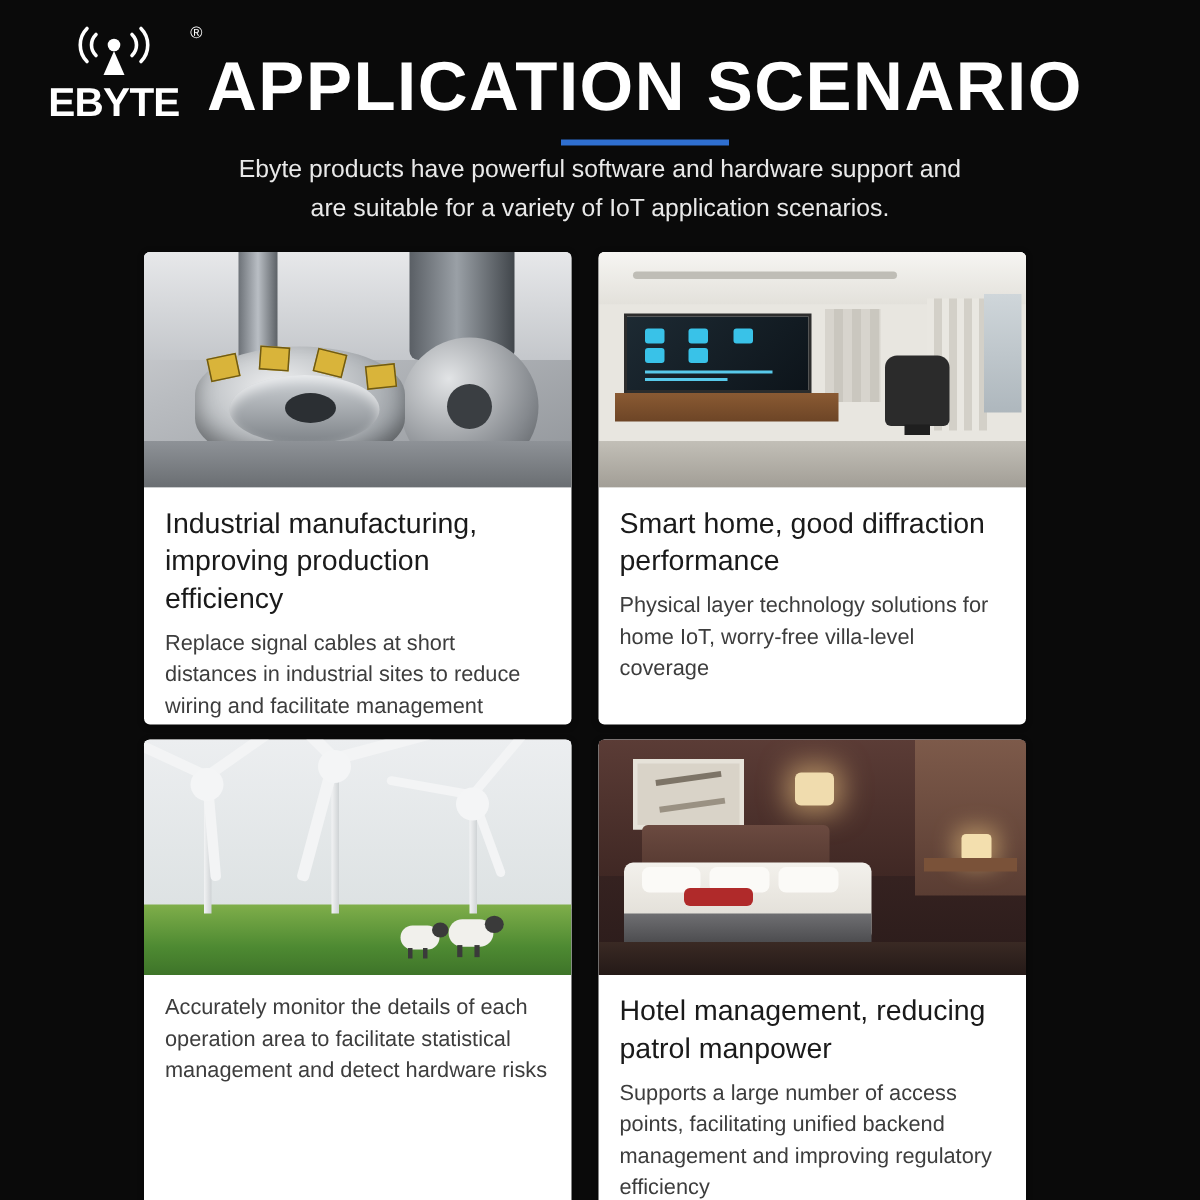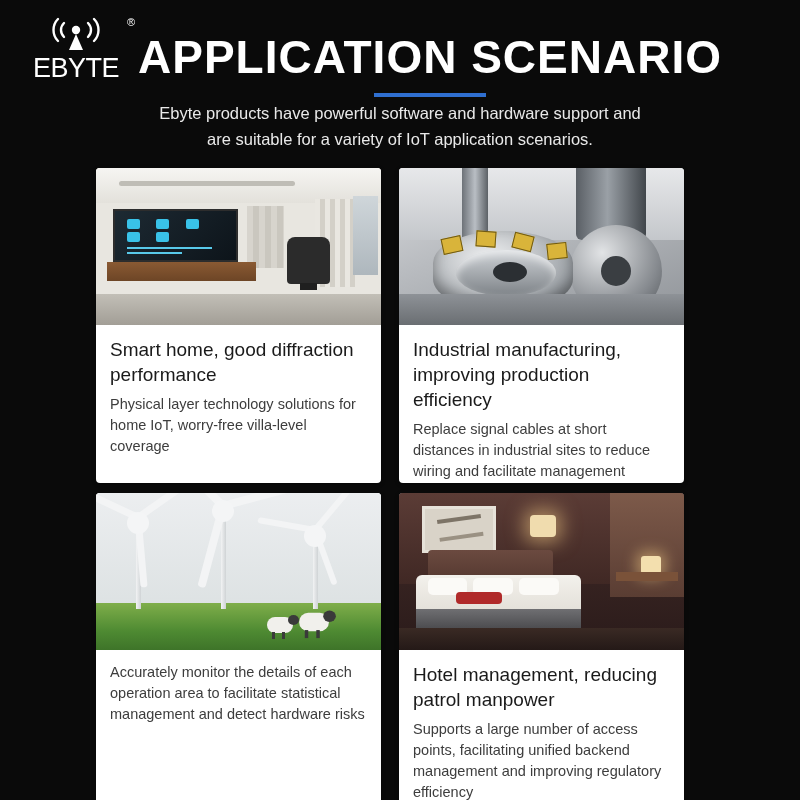--- a/index.html
+++ b/index.html
@@ -30,21 +30,21 @@
   }
   .logo-mark {
     display: block;
     height: 40px;
     position: relative;
   }
   .logo-mark svg { display: block; margin: 0 auto; }
   .logo-word {
     display: block;
     font-size: 27px;
-    font-weight: normal;
+    font-weight: bold;
     letter-spacing: -0.5px;
     line-height: 1;
     margin-top: 1px;
     color: #ffffff;
   }
   .logo-r {
     position: absolute;
     right: 1px; top: 2px;
     font-size: 11px;
     color: #ffffff;
@@ -204,20 +204,43 @@
       <span class="logo-word">EBYTE</span>
       <span class="logo-r">®</span>
     </div>
 
     <div class="title">APPLICATION SCENARIO</div>
     <div class="title-underline"></div>
     <div class="subtitle">Ebyte products have powerful software and hardware support and are suitable for a variety of IoT application scenarios.</div>
   </div>
 
   <div class="grid">
+
+    <div class="card">
+      <div class="card-photo">
+        <div class="ph p1">
+          <div class="mach-top"></div>
+          <div class="shaftA"></div>
+          <div class="shaftB"></div>
+          <div class="bigtool"></div>
+          <div class="toolhead"></div>
+          <div class="ring"></div>
+          <div class="g1"></div>
+            <div class="g2"></div>
+            <div class="g3"></div>
+            <div class="g4"></div>
+          <div class="hub"></div>
+          <div class="base"></div>
+        </div>
+      </div>
+      <div class="card-body">
+        <div class="card-title">Industrial manufacturing, improving production efficiency</div>
+        <div class="card-desc">Replace signal cables at short distances in industrial sites to reduce wiring and facilitate management</div>
+      </div>
+    </div>
 
     <div class="card">
       <div class="card-photo">
         <div class="ph p2">
           <div class="ceil"></div>
           <div class="ceil-slot"></div>
           <div class="wall"></div>
           <div class="panel"></div>
           <div class="curtain"></div>
           <div class="window"></div>
@@ -236,43 +259,20 @@
         </div>
       </div>
       <div class="card-body">
         <div class="card-title">Smart home, good diffraction performance</div>
         <div class="card-desc">Physical layer technology solutions for home IoT, worry-free villa-level coverage</div>
       </div>
     </div>
 
     <div class="card">
       <div class="card-photo">
-        <div class="ph p1">
-          <div class="mach-top"></div>
-          <div class="shaftA"></div>
-          <div class="shaftB"></div>
-          <div class="bigtool"></div>
-          <div class="toolhead"></div>
-          <div class="ring"></div>
-          <div class="g1"></div>
-            <div class="g2"></div>
-            <div class="g3"></div>
-            <div class="g4"></div>
-          <div class="hub"></div>
-          <div class="base"></div>
-        </div>
-      </div>
-      <div class="card-body">
-        <div class="card-title">Industrial manufacturing, improving production efficiency</div>
-        <div class="card-desc">Replace signal cables at short distances in industrial sites to reduce wiring and facilitate management</div>
-      </div>
-    </div>
-
-    <div class="card">
-      <div class="card-photo">
         <div class="ph p3">
           <div class="sky"></div>
           <div class="grass"></div>
 
           <div class="tw" style="left:14%; height:58%;">
             <span class="bl" style="left:2px; top:-4px; width:70px; height:7px; transform:rotate(-35deg)"></span>
             <span class="bl" style="left:2px; top:-4px; width:70px; height:7px; transform:rotate(85deg)"></span>
             <span class="bl" style="left:2px; top:-4px; width:70px; height:7px; transform:rotate(205deg)"></span>
           </div>
           <div class="tw" style="left:44%; height:66%;">

